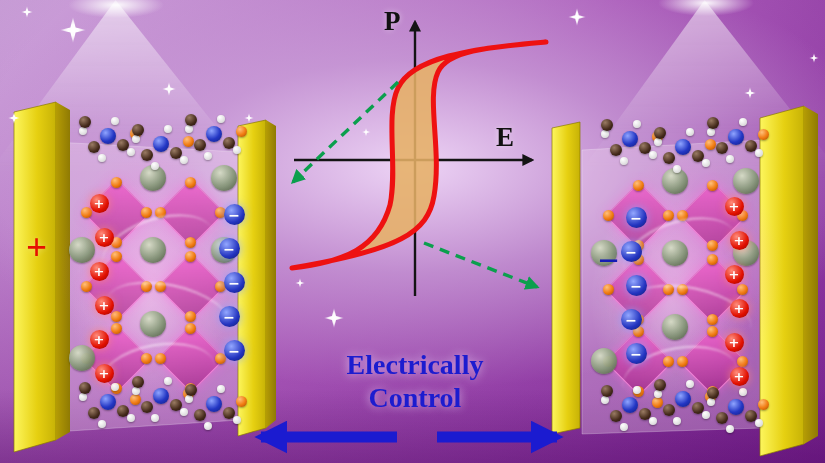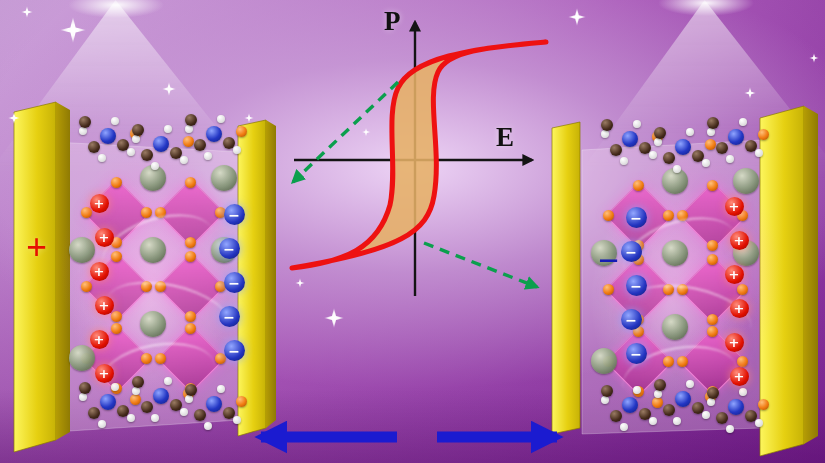--- a/index.html
+++ b/index.html
@@ -348,20 +348,22 @@
         <div class="charge minus" style="left: 72.5px; top: 206px; width: 21px; height: 21px;">−</div>
         <div class="charge minus" style="left: 77.5px; top: 240px; width: 21px; height: 21px;">−</div>
       </div>
     <div class="electrode-label" style="left: 50px; top: 136px; color: rgb(21, 27, 181);">−</div>
   </div>
 
   <div class="axis-label" style="left:384px;top:6px;">P</div>
   <div class="axis-label" style="left:496px;top:122px;">E</div>
 
   <div class="caption">
+    <div>Electrically</div>
+    <div>Control</div>
   </div>
 
 <div class="sparkle" style="left: 60px; top: 17px; width: 26px; height: 26px;"></div>
     <div class="sparkle" style="left: 21px; top: 6px; width: 12px; height: 12px;"></div>
     <div class="sparkle" style="left: 8px; top: 112px; width: 12px; height: 12px;"></div>
     <div class="sparkle" style="left: 162px; top: 82px; width: 14px; height: 14px;"></div>
     <div class="sparkle" style="left: 244px; top: 113px; width: 10px; height: 10px;"></div>
     <div class="sparkle" style="left: 324px; top: 308px; width: 20px; height: 20px;"></div>
     <div class="sparkle" style="left: 295px; top: 278px; width: 10px; height: 10px;"></div>
     <div class="sparkle" style="left: 568px; top: 8px; width: 18px; height: 18px;"></div>

